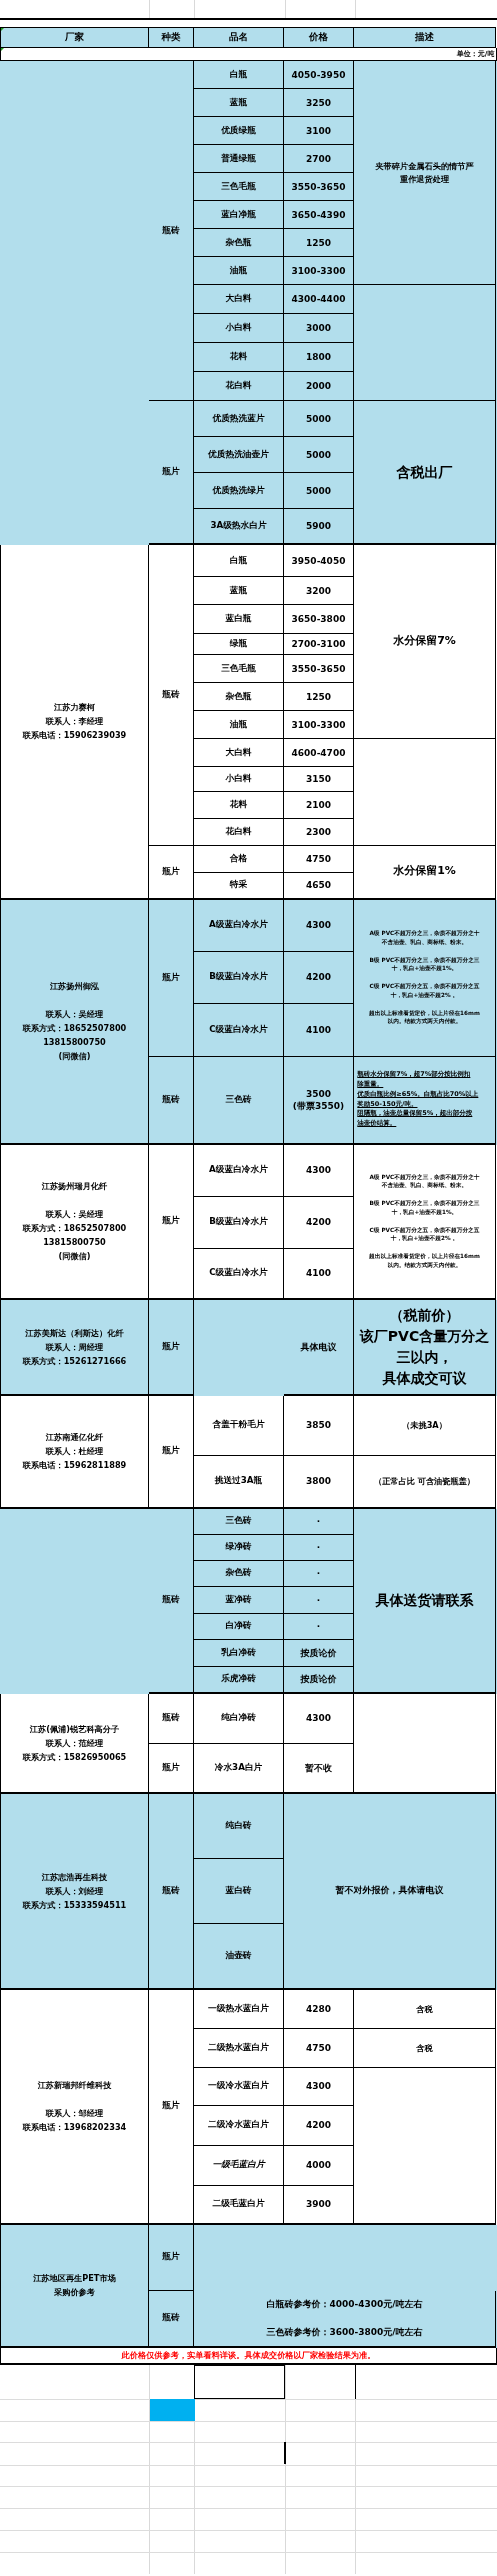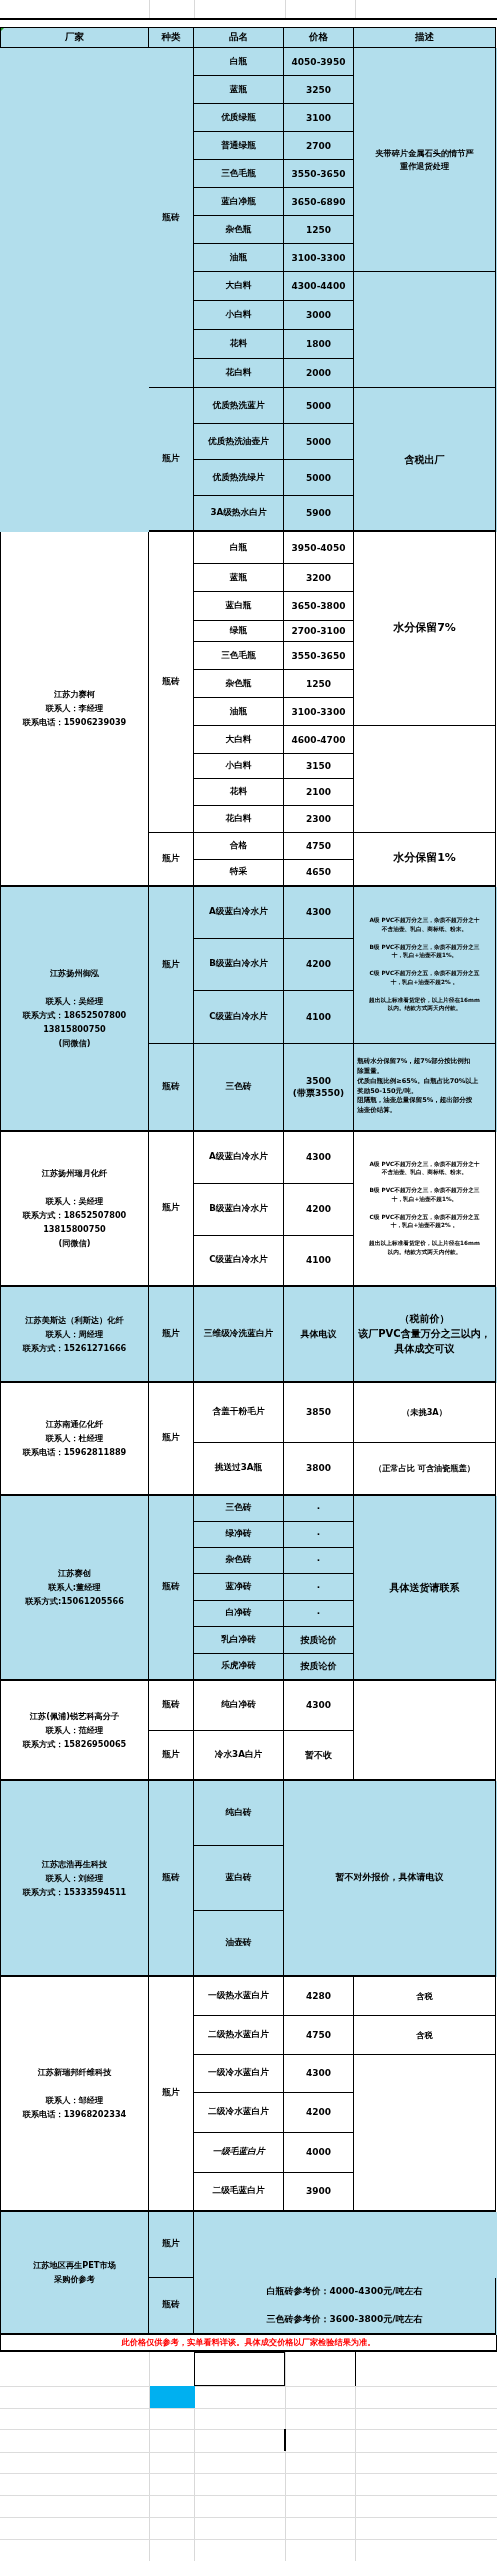--- a/index.html
+++ b/index.html
@@ -25,21 +25,21 @@
   
   .section{display:grid;grid-template-columns:149px 45px 90px 70px 142px;box-sizing:border-box;}
   .cell{box-sizing:border-box;display:flex;align-items:center;justify-content:center;
     font-weight:bold;text-align:center;border-right:1.6px solid #000;overflow:hidden;}
   .mfr{border-left:1.1px solid #000;font-size:8.2px;line-height:14px;white-space:pre-line;}
   .typec{font-size:8.7px;}
   .namec{font-size:8.7px;}
   .pricec{font-size:9px;white-space:pre-line;line-height:1.35;}
   .descc{font-size:8.2px;white-space:pre-line;line-height:1.5;}
   .desc-big{font-size:11px;}
-  .desc-mid{font-size:10px;}
+  .desc-mid{font-size:14px;}
   .desc-small{font-size:5.7px;line-height:1.55;padding:1.1px 2.2px;}
   .desc-brick{font-size:6.5px;line-height:1.5;justify-content:flex-start;text-align:left;padding:2.2px 3.3px;align-items:center;}
   .notec{font-size:9px;white-space:pre-line;line-height:1.6;}
   .bb2{border-bottom:1.1px solid #000;} .bb3{border-bottom:1.6px solid #000;} .bb4{border-bottom:2.2px solid #000;}
   
   .red-row{height:17.4px;box-sizing:border-box;border-left:1.1px solid #000;border-right:1.1px solid #000;border-bottom:2.2px solid #000;
     display:flex;align-items:center;justify-content:center;background:#fff;}
   .red-row span{color:#FF0000;font-weight:bold;font-size:8.2px;}
   
   .bottom{position:relative;height:209px;background:#fff;}
@@ -74,37 +74,41 @@
         <span>品名</span>
       </div>
     <div class="hcell">
         <span>价格</span>
       </div>
     <div class="hcell">
         <span>描述</span>
       </div>
   </div>
 
+  <div class="unit-row">
+    <span class="tri"></span>
+    <span>单位：元/吨</span>
+  </div>
 
   <div id="sections-root">
       <div class="section blue" style="grid-template-rows: 28px 28px 28px 28px 28px 28px 28px 28px 29px 29px 29px 29px 36px 36px 36px 36px;">
         <div class="cell typec bb3" style="grid-area: 1 / 2 / 13;">瓶砖</div>
         <div class="cell typec bb4" style="grid-area: 13 / 2 / 17;">瓶片</div>
         <div class="cell namec bb2" style="grid-area: 1 / 3 / 2;">白瓶</div>
         <div class="cell pricec bb2" style="grid-area: 1 / 4 / 2;">4050-3950</div>
         <div class="cell namec bb2" style="grid-area: 2 / 3 / 3;">蓝瓶</div>
         <div class="cell pricec bb2" style="grid-area: 2 / 4 / 3;">3250</div>
         <div class="cell namec bb2" style="grid-area: 3 / 3 / 4;">优质绿瓶</div>
         <div class="cell pricec bb2" style="grid-area: 3 / 4 / 4;">3100</div>
         <div class="cell namec bb2" style="grid-area: 4 / 3 / 5;">普通绿瓶</div>
         <div class="cell pricec bb2" style="grid-area: 4 / 4 / 5;">2700</div>
         <div class="cell namec bb2" style="grid-area: 5 / 3 / 6;">三色毛瓶</div>
         <div class="cell pricec bb2" style="grid-area: 5 / 4 / 6;">3550-3650</div>
         <div class="cell namec bb2" style="grid-area: 6 / 3 / 7;">蓝白净瓶</div>
-        <div class="cell pricec bb2" style="grid-area: 6 / 4 / 7;">3650-6890</div>
+        <div class="cell pricec bb2" style="grid-area: 6 / 4 / 7;">3650-4390</div>
         <div class="cell namec bb2" style="grid-area: 7 / 3 / 8;">杂色瓶</div>
         <div class="cell pricec bb2" style="grid-area: 7 / 4 / 8;">1250</div>
         <div class="cell namec bb3" style="grid-area: 8 / 3 / 9;">油瓶</div>
         <div class="cell pricec bb3" style="grid-area: 8 / 4 / 9;">3100-3300</div>
         <div class="cell namec bb2" style="grid-area: 9 / 3 / 10;">大白料</div>
         <div class="cell pricec bb2" style="grid-area: 9 / 4 / 10;">4300-4400</div>
         <div class="cell namec bb2" style="grid-area: 10 / 3 / 11;">小白料</div>
         <div class="cell pricec bb2" style="grid-area: 10 / 4 / 11;">3000</div>
         <div class="cell namec bb2" style="grid-area: 11 / 3 / 12;">花料</div>
         <div class="cell pricec bb2" style="grid-area: 11 / 4 / 12;">1800</div>
@@ -181,21 +185,21 @@
 不含油壶、乳白、商标纸、粉末。
 
 B级 PVC不超万分之三，杂质不超万分之三
 十，乳白+油壶不超1%。
 
 C级 PVC不超万分之五，杂质不超万分之五
 十，乳白+油壶不超2% 。
 
 超出以上标准看货定价，以上片径在16mm
 以内。结款方式两天内付款。</div>
-        <div class="cell descc desc-brick bb4" style="grid-area: 4 / 5 / 5;">瓶砖水分保留7%，超7%部分按比例扣
+        <div class="cell descc desc-brick bb4" style="grid-area: 4 / 5 / 5; text-decoration: underline;">瓶砖水分保留7%，超7%部分按比例扣
 除重量。
 优质白瓶比例≥65%。白瓶占比70%以上
 奖励50-150元/吨。
 阻隔瓶，油壶总量保留5%，超出部分按
 油壶价结算。</div>
       </div>
       <div class="section white" style="grid-template-rows: 52px 52px 51px;">
         <div class="cell mfr bb4" style="grid-area: 1 / 1 / 4;">江苏扬州瑞月化纤
 
 联系人：吴经理
@@ -219,42 +223,38 @@
 十，乳白+油壶不超2% 。
 
 超出以上标准看货定价，以上片径在16mm
 以内。结款方式两天内付款。</div>
       </div>
       <div class="section blue" style="grid-template-rows: 96px;">
         <div class="cell mfr bb4" style="grid-area: 1 / 1 / 2;">江苏美斯达（利斯达）化纤
 联系人：周经理
 联系方式：15261271666</div>
         <div class="cell typec bb4" style="grid-area: 1 / 2 / 2;">瓶片</div>
-        <div class="cell namec bb4" style="grid-area: 1 / 3 / 2;">三维级冷洗蓝白片</div>
         <div class="cell descc desc-mid bb4" style="grid-area: 1 / 5 / 2;">（税前价）
 该厂PVC含量万分之三以内，
 具体成交可议</div>
         <div class="cell pricec bb4" style="grid-area: 1 / 4 / 2;">具体电议</div>
       </div>
       <div class="section white" style="grid-template-rows: 60px 53px;">
         <div class="cell mfr bb4" style="grid-area: 1 / 1 / 3;">江苏南通亿化纤
 联系人：杜经理
 联系电话：15962811889</div>
         <div class="cell typec bb4" style="grid-area: 1 / 2 / 3;">瓶片</div>
         <div class="cell namec bb2" style="grid-area: 1 / 3 / 2;">含盖干粉毛片</div>
         <div class="cell pricec bb2" style="grid-area: 1 / 4 / 2;">3850</div>
         <div class="cell namec bb4" style="grid-area: 2 / 3 / 3;">挑送过3A瓶</div>
         <div class="cell pricec bb4" style="grid-area: 2 / 4 / 3;">3800</div>
         <div class="cell descc bb2" style="grid-area: 1 / 5 / 2;">（未挑3A）</div>
         <div class="cell descc bb4" style="grid-area: 2 / 5 / 3;">（正常占比 可含油瓷瓶盖）</div>
       </div>
       <div class="section blue" style="grid-template-rows: 26px 26px 26px 27px 26px 27px 27px;">
-        <div class="cell mfr bb4" style="grid-area: 1 / 1 / 8;">江苏赛创
-联系人:董经理
-联系方式:15061205566</div>
         <div class="cell typec bb4" style="grid-area: 1 / 2 / 8;">瓶砖</div>
         <div class="cell namec bb2" style="grid-area: 1 / 3 / 2;">三色砖</div>
         <div class="cell pricec bb2" style="grid-area: 1 / 4 / 2;">·</div>
         <div class="cell namec bb2" style="grid-area: 2 / 3 / 3;">绿净砖</div>
         <div class="cell pricec bb2" style="grid-area: 2 / 4 / 3;">·</div>
         <div class="cell namec bb2" style="grid-area: 3 / 3 / 4;">杂色砖</div>
         <div class="cell pricec bb2" style="grid-area: 3 / 4 / 4;">·</div>
         <div class="cell namec bb2" style="grid-area: 4 / 3 / 5;">蓝净砖</div>
         <div class="cell pricec bb2" style="grid-area: 4 / 4 / 5;">·</div>
         <div class="cell namec bb2" style="grid-area: 5 / 3 / 6;">白净砖</div>

